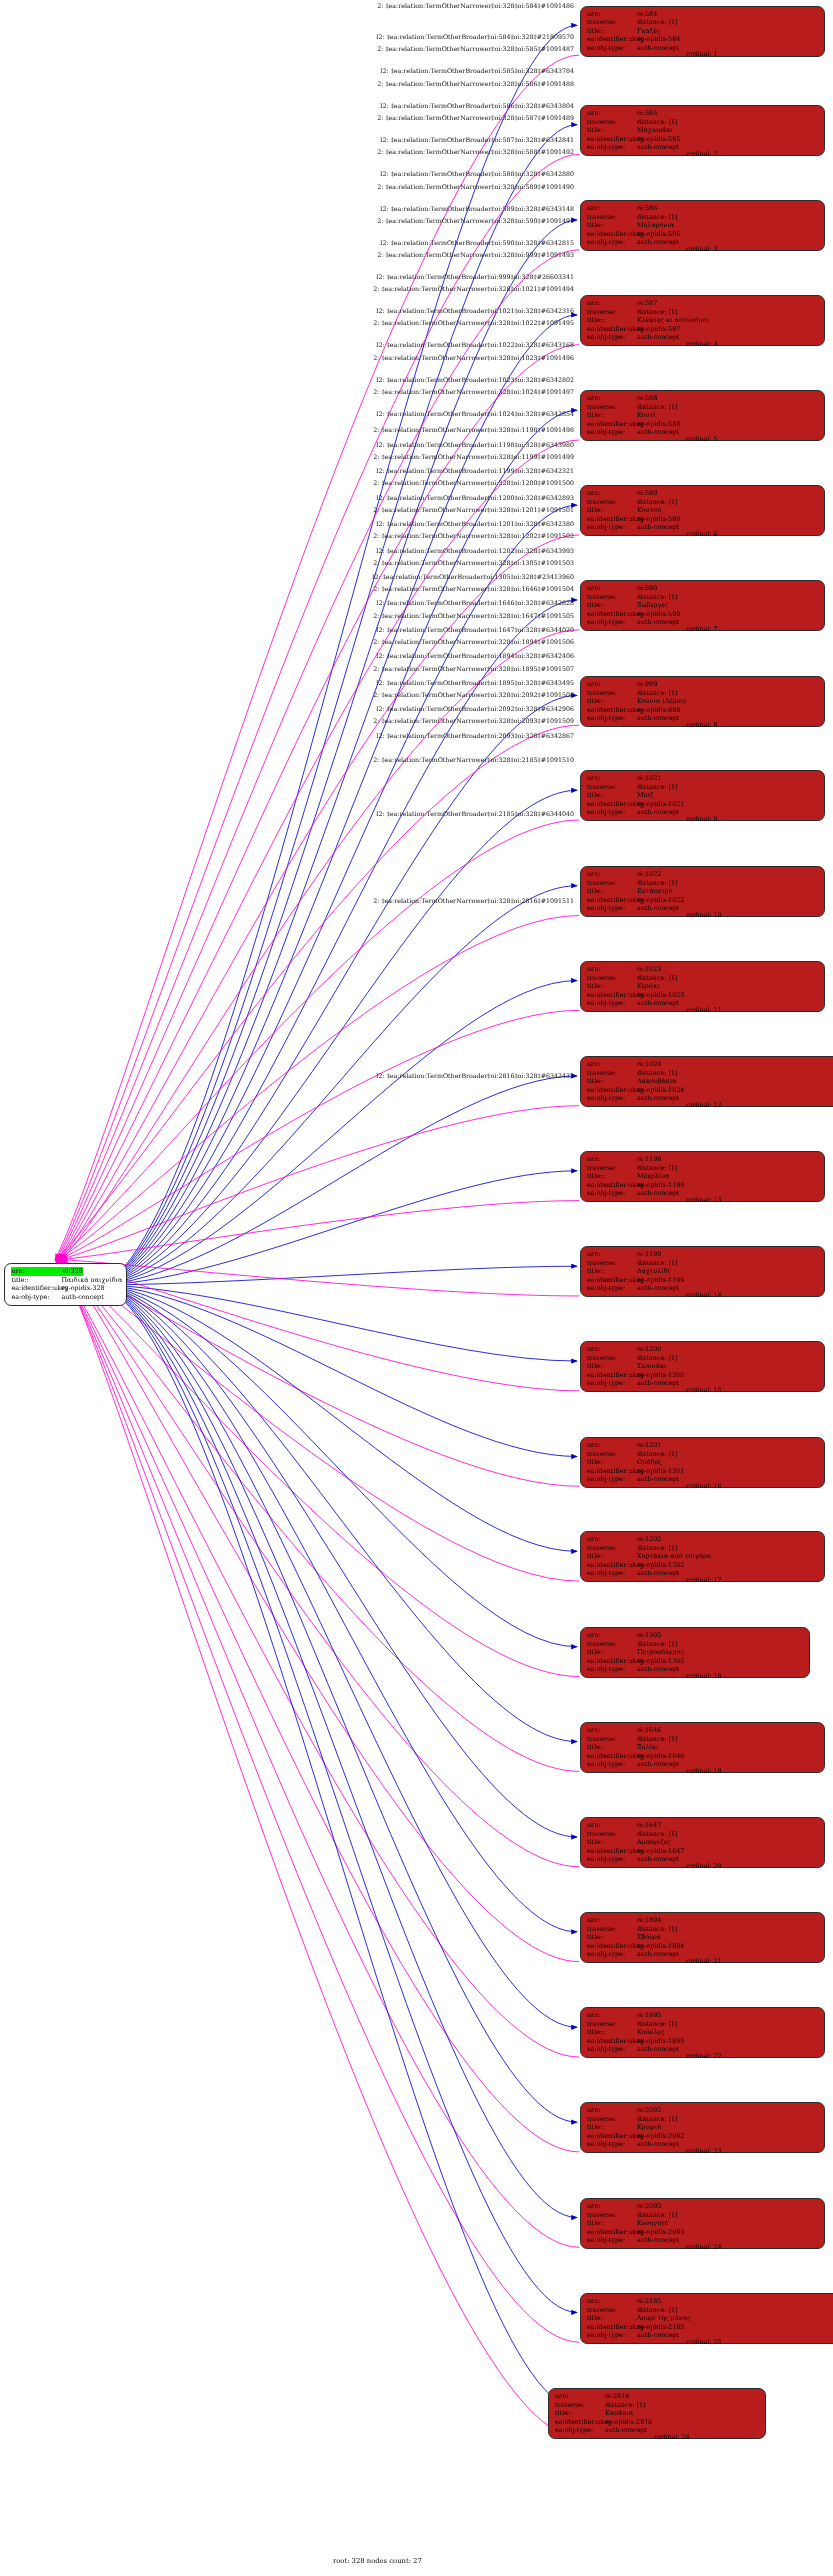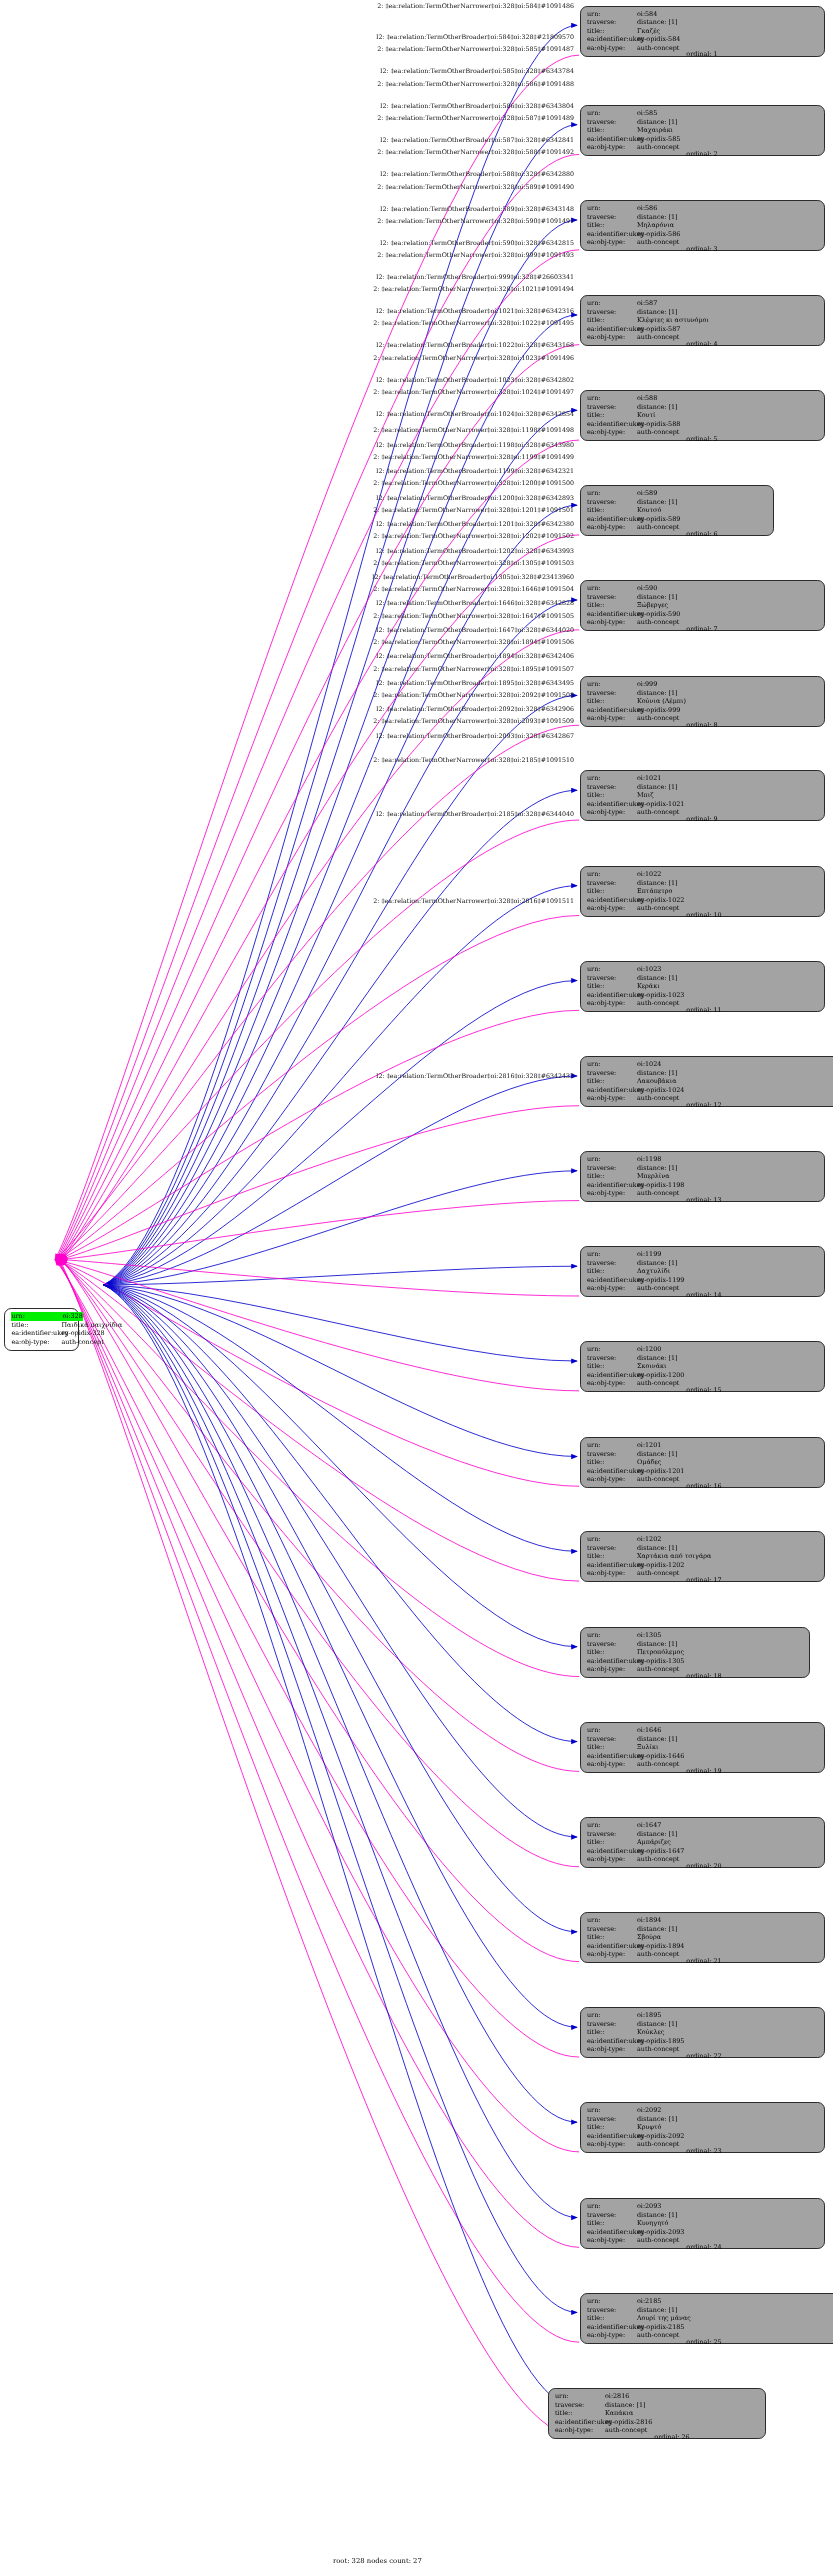--- a/index.html
+++ b/index.html
@@ -26,21 +26,21 @@
     width: 834px;
     height: 2576px;
     pointer-events: none;
   }
   
   .node {
     position: absolute;
     box-sizing: border-box;
     border: 0.8px solid #2b2b2b;
     border-radius: 7.2px;
-    background: #a3a3a3;
+    background: #b91c1c;
     padding: 3.3px 5px 3.3px 6px;
     font-size: 6.4px;
     line-height: 8.5px;
     white-space: nowrap;
   }
   .node .row {
     display: block;
     height: 8.5px;
     position: relative;
   }
@@ -155,21 +155,21 @@
         <path d="M1050,3902 C765.6,3902 234.72,2478.16 102,2284" stroke="#ff00cc" stroke-width="1.5" fill="none" marker-end="url(#arrM)"></path>
         <path d="M188,2330 C445.4,2431.46 805.76,4021 1046,4021" stroke="#0000cc" stroke-width="1.5" fill="none" marker-end="url(#arrB)"></path>
         <path d="M1050,4075 C766.2,4075 236.44000000000003,2498.92 104,2284" stroke="#ff00cc" stroke-width="1.5" fill="none" marker-end="url(#arrM)"></path>
         <path d="M188,2330 C445.4,2441.78 805.76,4193 1046,4193" stroke="#0000cc" stroke-width="1.5" fill="none" marker-end="url(#arrB)"></path>
         <path d="M1050,4247 C766.8,4247 238.16000000000003,2519.56 106,2284" stroke="#ff00cc" stroke-width="1.5" fill="none" marker-end="url(#arrM)"></path>
         <path d="M188,2330 C445.4,2452.16 805.76,4366 1046,4366" stroke="#0000cc" stroke-width="1.5" fill="none" marker-end="url(#arrB)"></path>
         <path d="M1050,4420 C767.4000000000001,4420 239.88000000000002,2540.32 108,2284" stroke="#ff00cc" stroke-width="1.5" fill="none" marker-end="url(#arrM)"></path>
       </g>
   </svg>
 
-  <div class="node root" id="root-node" style="left:4.4px; top:1263px; width:75px;margin-top:45px;">
+  <div class="node root" id="root-node" style="left:4.4px; top:1263px; width:123px;">
     <span class="row hl">
       <span class="k">urn:</span><span class="v">oi:328</span>
     </span>
     <span class="row">
       <span class="k">title::</span><span class="v">Παιδικά παιχνίδια</span>
     </span>
     <span class="row">
       <span class="k">ea:identifier:ukey</span><span class="v">rg-opidix-328</span>
     </span>
     <span class="row">
@@ -206,21 +206,21 @@
         <span class="row"><span class="k">ea:identifier:ukey</span><span class="v">rg-opidix-587</span></span>
         <span class="row"><span class="k">ea:obj-type:</span><span class="v">auth-concept</span></span>
       </div>
       <div class="node" style="left: 580px; top: 390px; width: 245px;">
         <span class="row"><span class="k">urn:</span><span class="v">oi:588</span></span>
         <span class="row"><span class="k">traverse:</span><span class="v">distance: [1]</span><span class="v2">ordinal: 5</span></span>
         <span class="row"><span class="k">title::</span><span class="v">Κουτί</span></span>
         <span class="row"><span class="k">ea:identifier:ukey</span><span class="v">rg-opidix-588</span></span>
         <span class="row"><span class="k">ea:obj-type:</span><span class="v">auth-concept</span></span>
       </div>
-      <div class="node" style="left: 580px; top: 485px; width: 194px;">
+      <div class="node" style="left: 580px; top: 485px; width: 245px;">
         <span class="row"><span class="k">urn:</span><span class="v">oi:589</span></span>
         <span class="row"><span class="k">traverse:</span><span class="v">distance: [1]</span><span class="v2">ordinal: 6</span></span>
         <span class="row"><span class="k">title::</span><span class="v">Κουτσό</span></span>
         <span class="row"><span class="k">ea:identifier:ukey</span><span class="v">rg-opidix-589</span></span>
         <span class="row"><span class="k">ea:obj-type:</span><span class="v">auth-concept</span></span>
       </div>
       <div class="node" style="left: 580px; top: 580px; width: 245px;">
         <span class="row"><span class="k">urn:</span><span class="v">oi:590</span></span>
         <span class="row"><span class="k">traverse:</span><span class="v">distance: [1]</span><span class="v2">ordinal: 7</span></span>
         <span class="row"><span class="k">title::</span><span class="v">Ξώβεργες</span></span>

